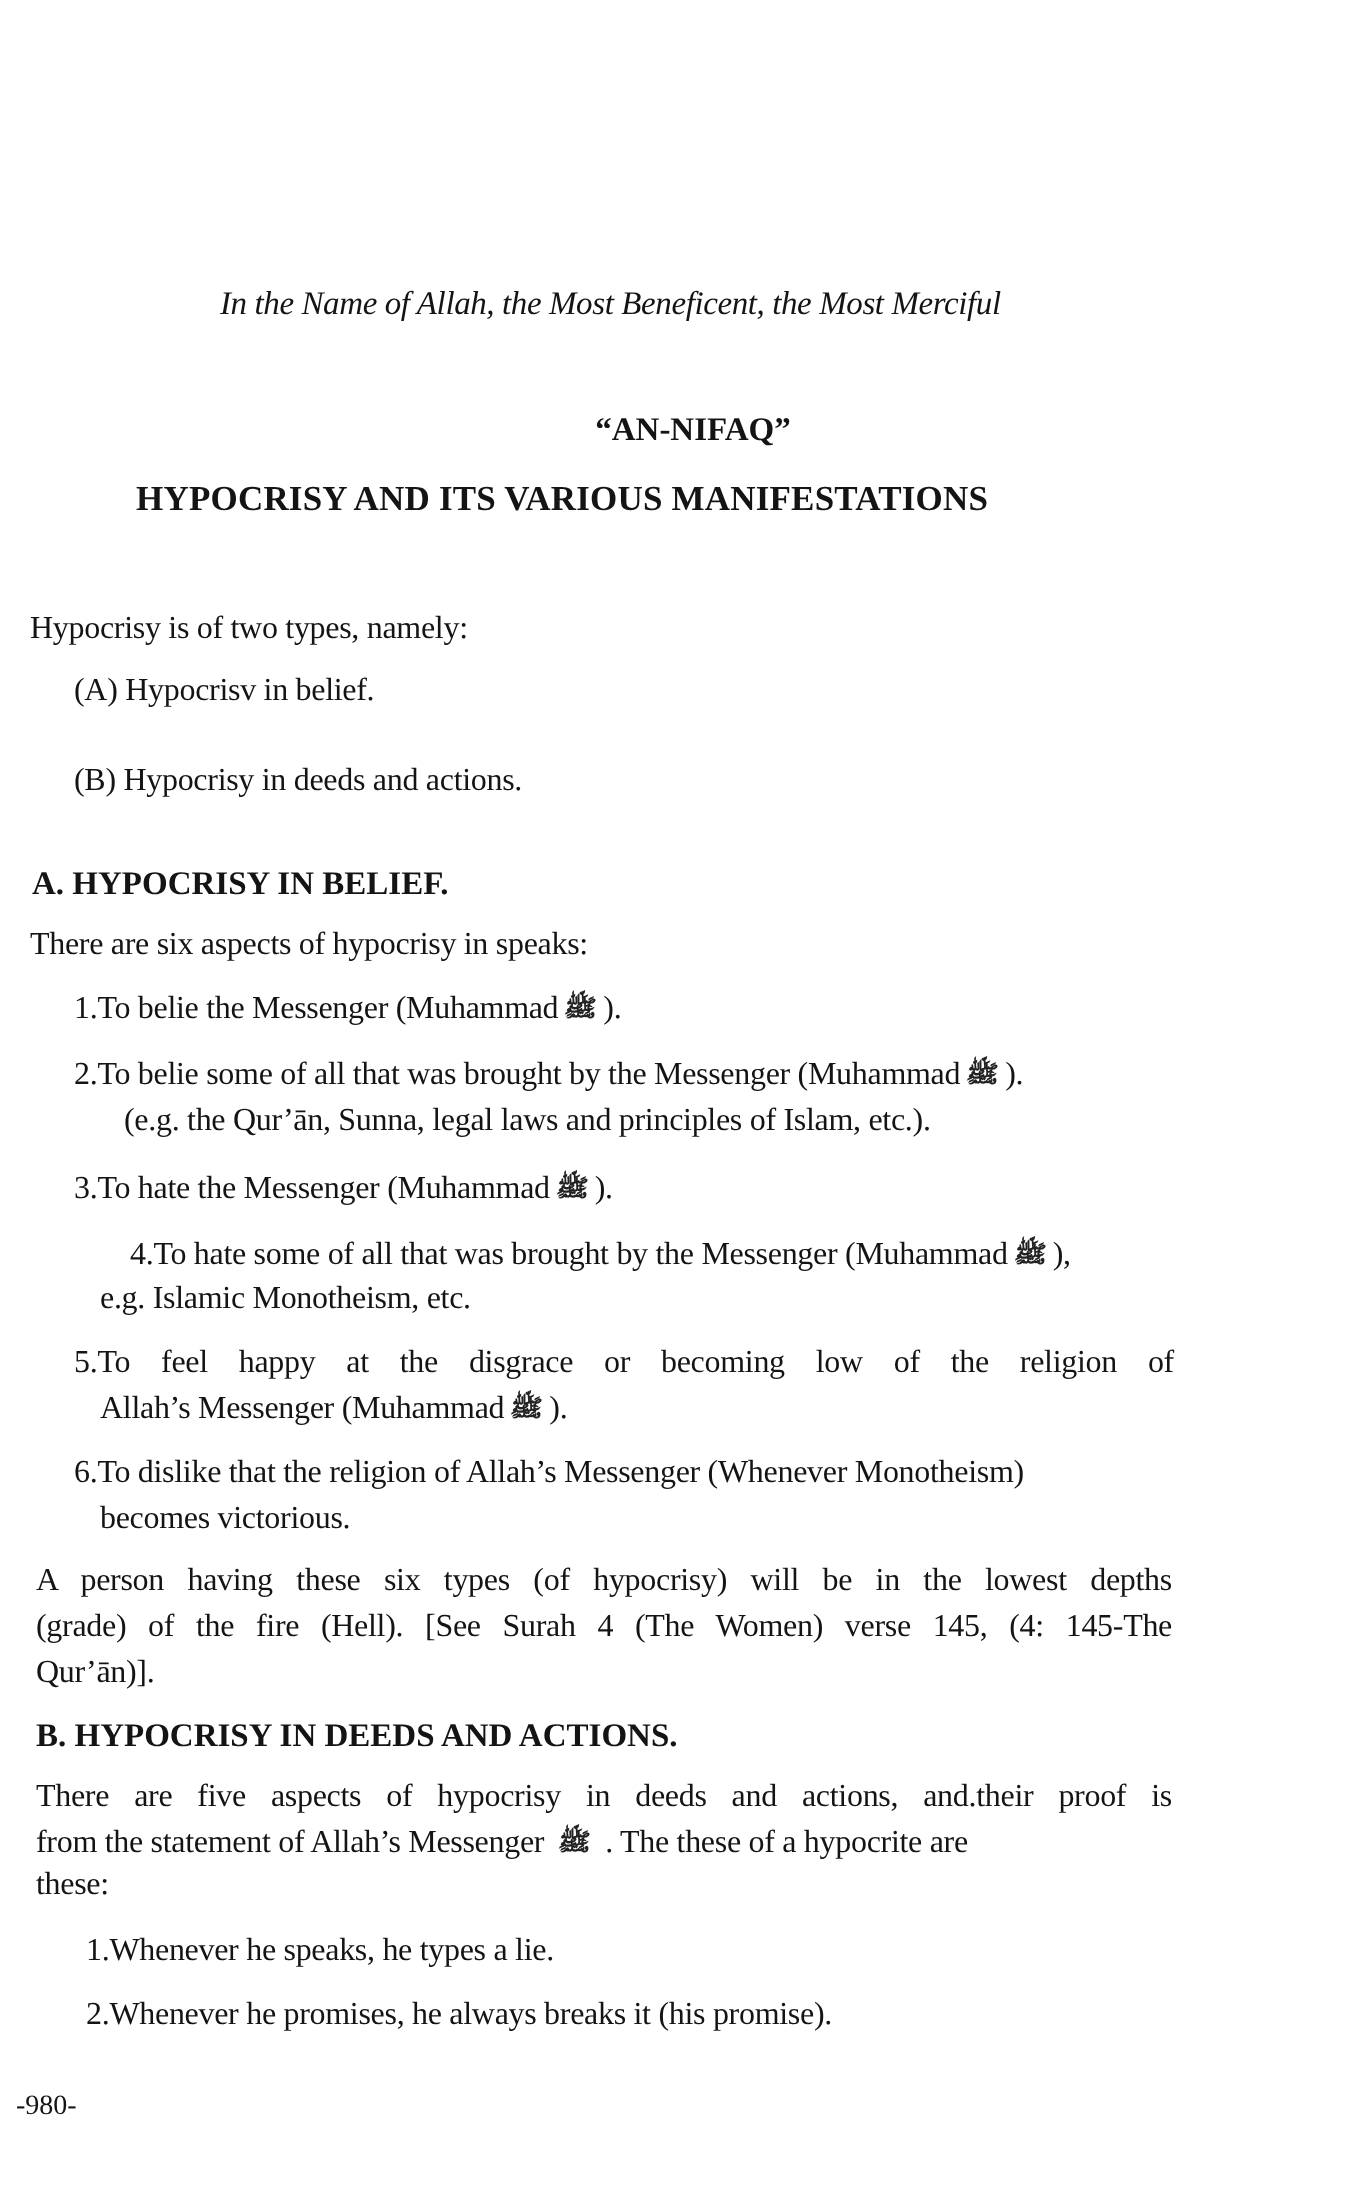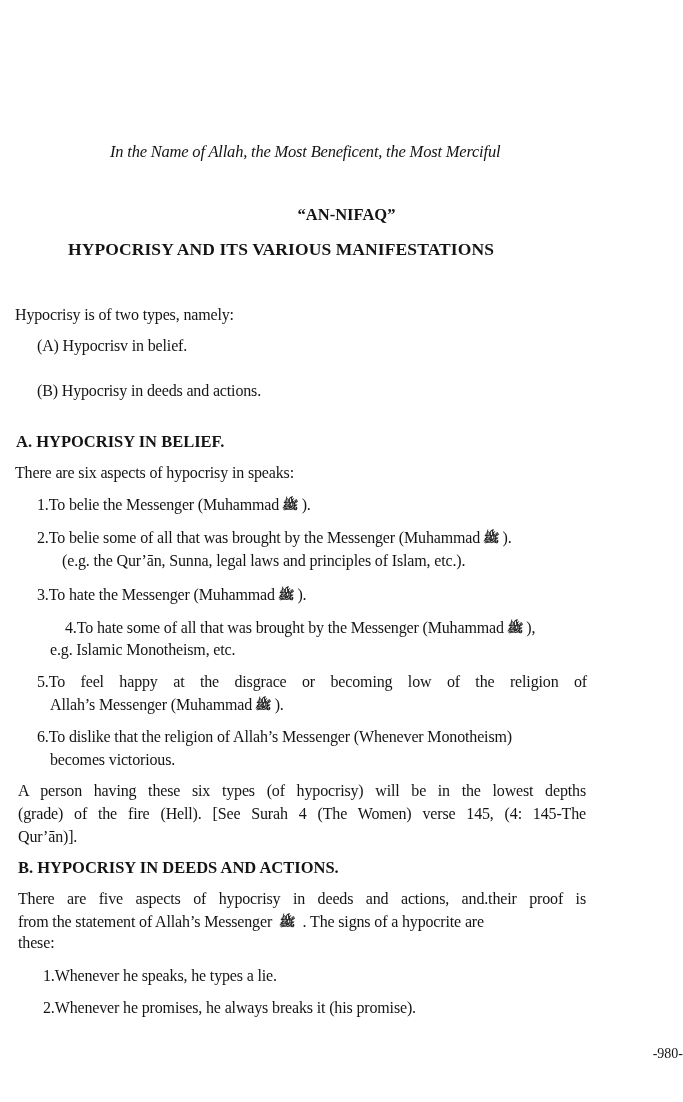--- a/index.html
+++ b/index.html
@@ -12,21 +12,21 @@
   .basmala { left: 67px; top: 142px; font-size: 16.5px; font-style: italic; letter-spacing: -0.2px; margin-left: 43px; }
   .title1 { left: 0; width: 683px; top: 205px; text-align: center; font-size: 16.5px; font-weight: bold; padding-left: 10px; box-sizing: border-box; }
   .title2 { left: 68px; top: 239px; font-size: 17.5px; font-weight: bold; letter-spacing: 0.1px; }
   .p { font-size: 16px; letter-spacing: -0.15px; }
   .h { font-size: 16.5px; font-weight: bold; }
   .justfull { text-align: justify; text-align-last: justify; white-space: normal; }
   .saw {
     display: inline-block; font-size: 12px; font-weight: bold; transform: scaleX(1.15);
     margin: 0 4px; vertical-align: 1px; color: #222;
   }
-  .pagenum { left: 0; width: 683px; top: 1046px; text-align: right; font-size: 14px; padding-left: 8px; box-sizing: border-box; }
+  .pagenum { left: 0; width: 683px; top: 1046px; text-align: left; font-size: 14px; padding-left: 8px; box-sizing: border-box; }
 </style>
 </head>
 <body>
 
 <div>
 
   <div class="abs basmala">In the Name of Allah, the Most Beneficent, the Most Merciful</div>
   <div class="abs title1">“AN-NIFAQ”</div>
   <div class="abs title2">HYPOCRISY AND ITS VARIOUS MANIFESTATIONS</div>
 
@@ -67,21 +67,21 @@
   </div>
   <div class="abs p" style="left:50px; top:751px;">becomes victorious.</div>
 
   <div class="abs p justfull" style="left:18px; top:782px; width:568px;">A person having these six types (of hypocrisy) will be in the lowest depths</div>
   <div class="abs p justfull" style="left:18px; top:805px; width:568px;">(grade) of the fire (Hell). [See Surah 4 (The Women) verse 145, (4: 145-The</div>
   <div class="abs p" style="left:18px; top:828px;">Qur’ān)].</div>
 
   <div class="abs h" style="left:18px; top:858px;">B. HYPOCRISY IN DEEDS AND ACTIONS.</div>
   <div class="abs p justfull" style="left:18px; top:890px; width:568px;">There are five aspects of hypocrisy in deeds and actions, and.their proof is</div>
   <div class="abs p" style="left:18px; top:913px;">
-    <span>from the statement of Allah’s Messenger</span><span class="saw" style="margin:0 8px;">ﷺ</span><span>.  The signs of a hypocrite are</span>
+    <span>from the statement of Allah’s Messenger</span><span class="saw" style="margin:0 8px;">ﷺ</span><span>.  The these of a hypocrite are</span>
   </div>
   <div class="abs p" style="left:18px; top:934px;">these:</div>
 
   <div class="abs p" style="left:43px; top:967px;">
     <span>1.</span><span>Whenever he speaks, he types a lie.</span>
   </div>
   <div class="abs p" style="left:43px; top:999px;">
     <span>2.</span><span>Whenever he promises, he always breaks it (his promise).</span>
   </div>
 

